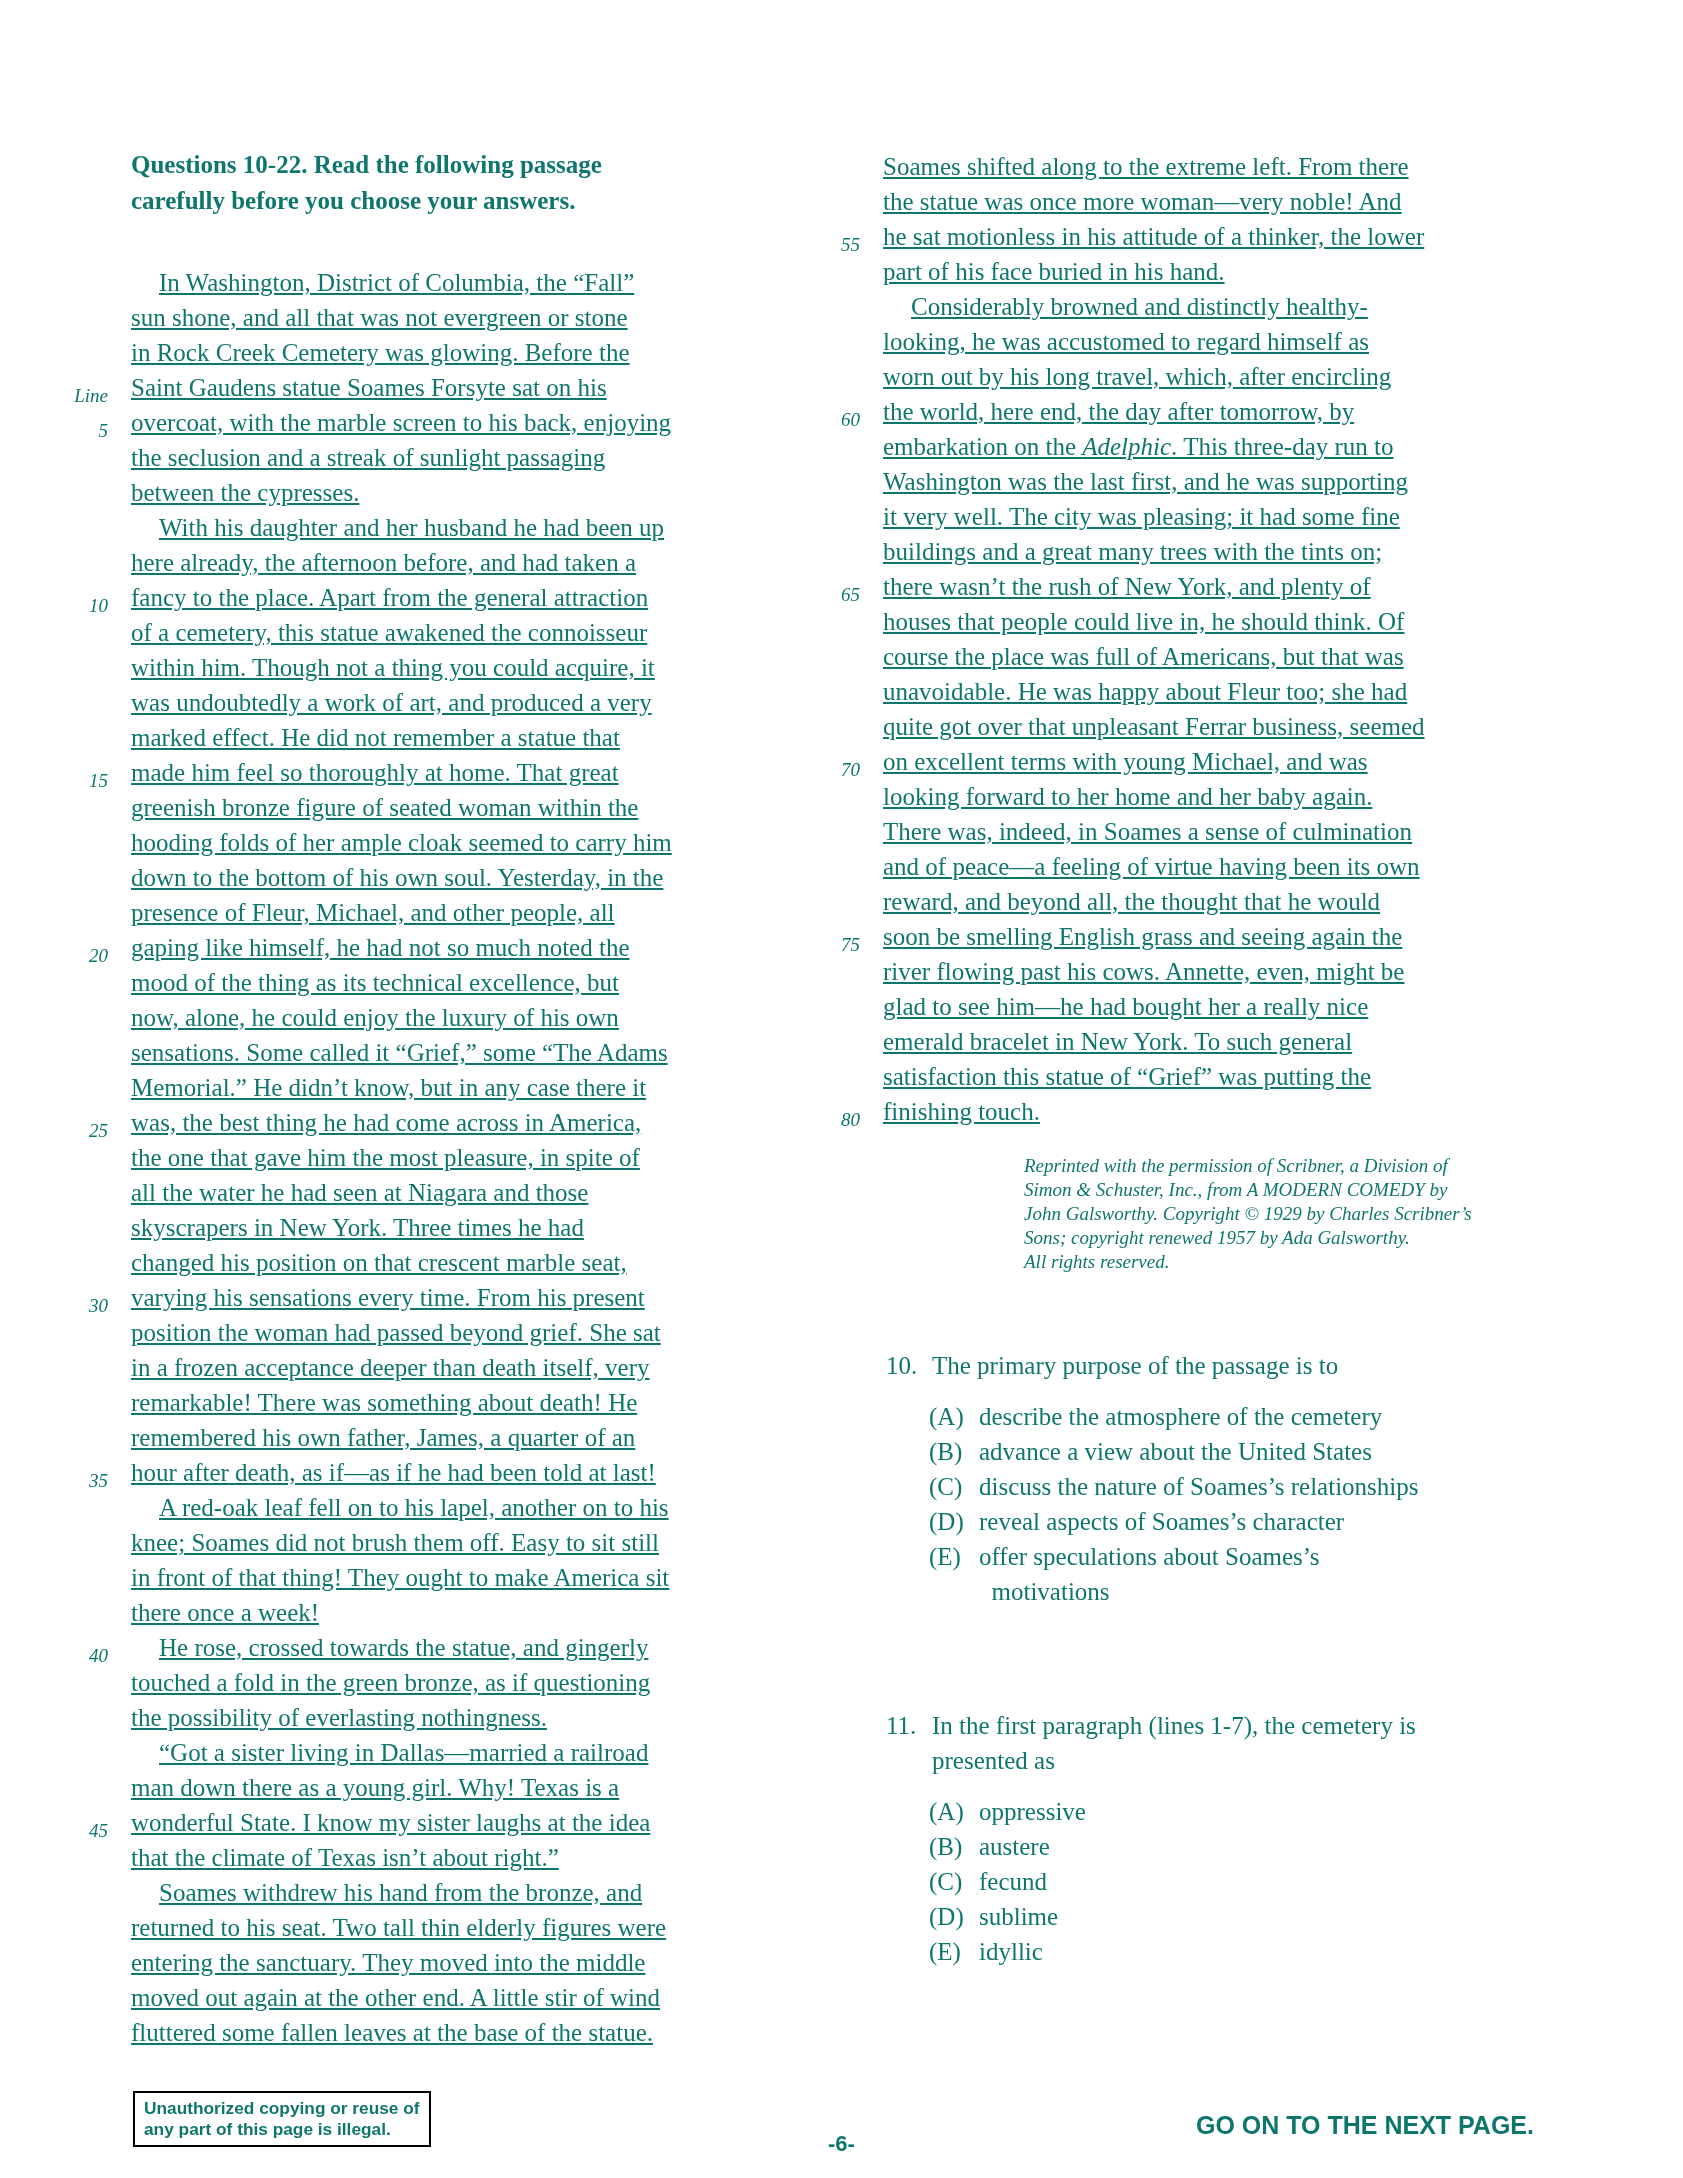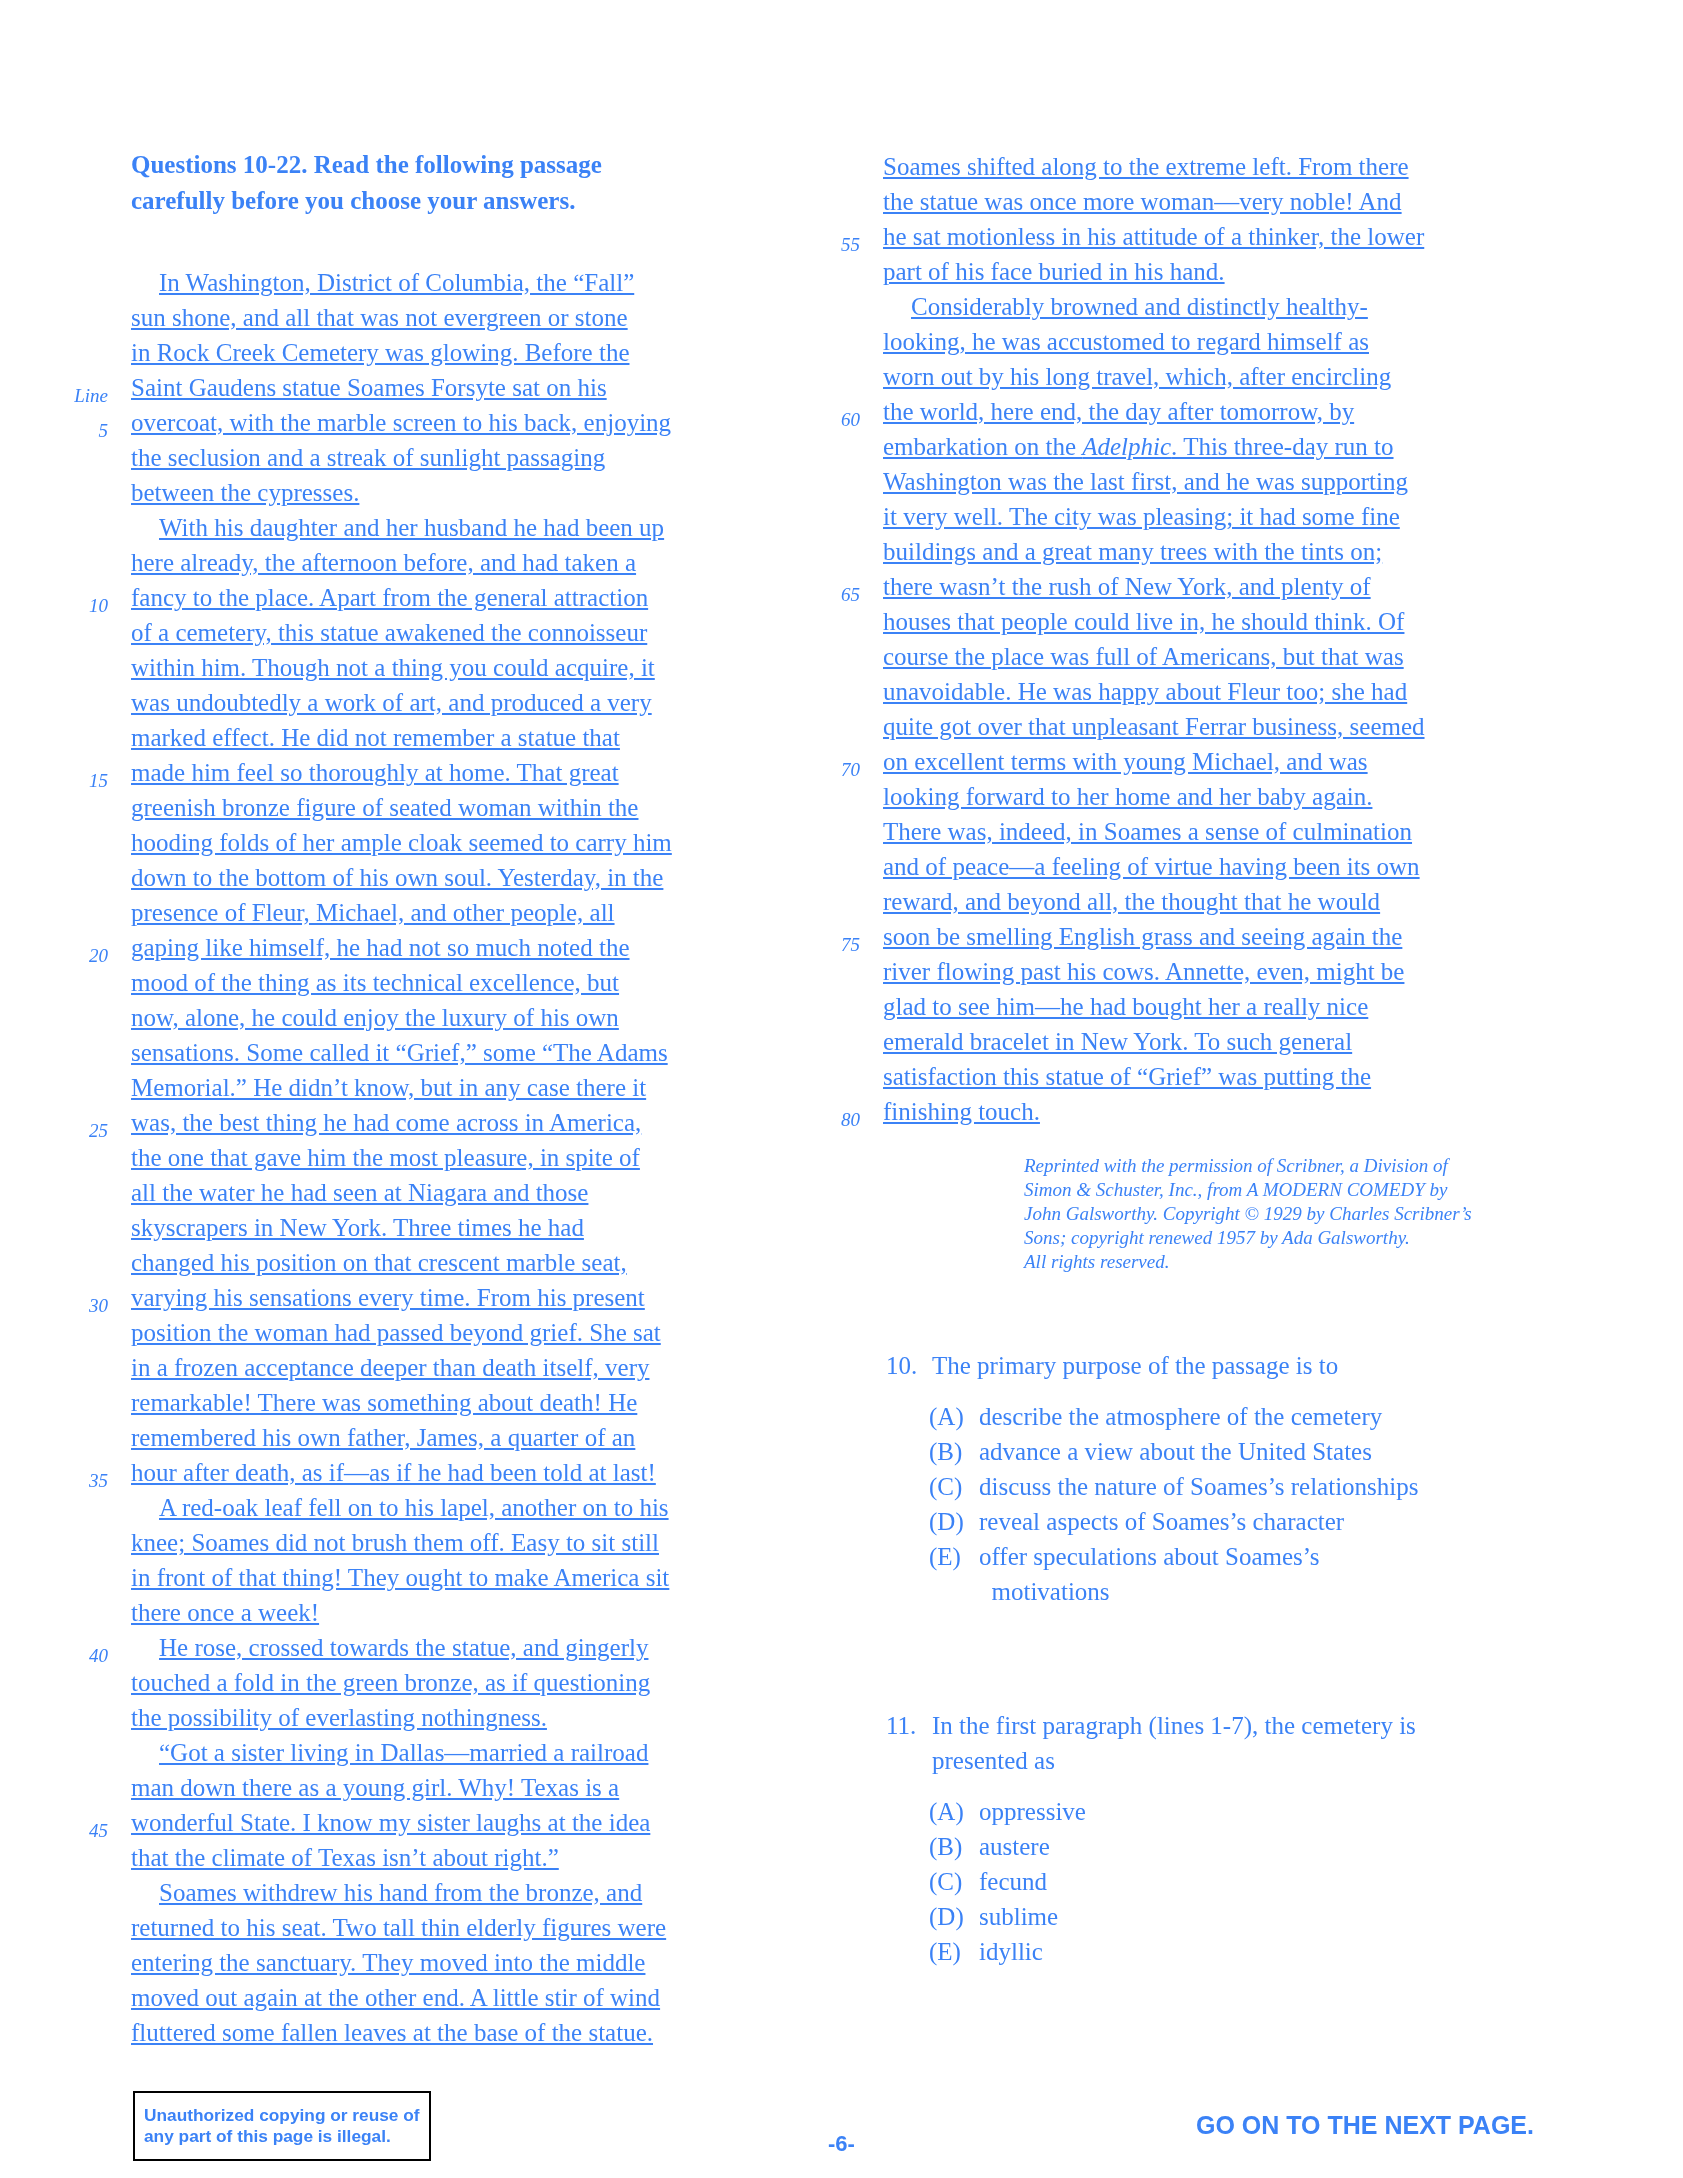--- a/index.html
+++ b/index.html
@@ -1,21 +1,21 @@
 <!DOCTYPE html>
 <html><head>
 <meta charset="utf-8">
 <style>
   html,body { margin:0; padding:0; background:#ffffff; }
   .page {
     position:relative;
     width:1683px; height:2178px;
     background:#ffffff;
     font-family:"Liberation Serif", serif;
-    color:#3b82f6;
+    color:#0f766e;
     overflow:hidden;
   }
   .header {
     position:absolute; left:131px; top:147px;
     font-weight:bold; font-size:25px; line-height:36px;
     white-space:pre-line;
   }
   .passage-col { position:absolute;text-decoration:underline; }
   #left-passage  { left:131px; top:265px; }
   #right-passage { left:883px; top:149px; }
@@ -40,21 +40,21 @@
   #q11 { left:886px; top:1708px; }
   .qstem { display:flex; line-height:35px; margin-bottom:16px; }
   .qstem-num { width:46px; flex:none; }
   .qstem-text { flex:1; white-space:pre-wrap; }
   .choices { padding-left:43px; }
   .choice { display:flex; line-height:35px; }
   .choice-label { width:50px; flex:none; }
   .choice-text { flex:1; white-space:pre-wrap; }
   .copyright-box {
     position:absolute; left:133px; top:2091px;
-    border:2px solid #000; padding:12px 9px;
+    border:2px solid #000; padding:5px 9px;
     font-family:"Liberation Sans", sans-serif;
     font-weight:bold; font-size:17.3px; line-height:21px;
     white-space:pre-line; width:fit-content;
   }
   .go-on {
     position:absolute; right:149px; top:2111px;
     font-family:"Liberation Sans", sans-serif;
     font-weight:bold; font-size:25px;
   }
   .page-num {

